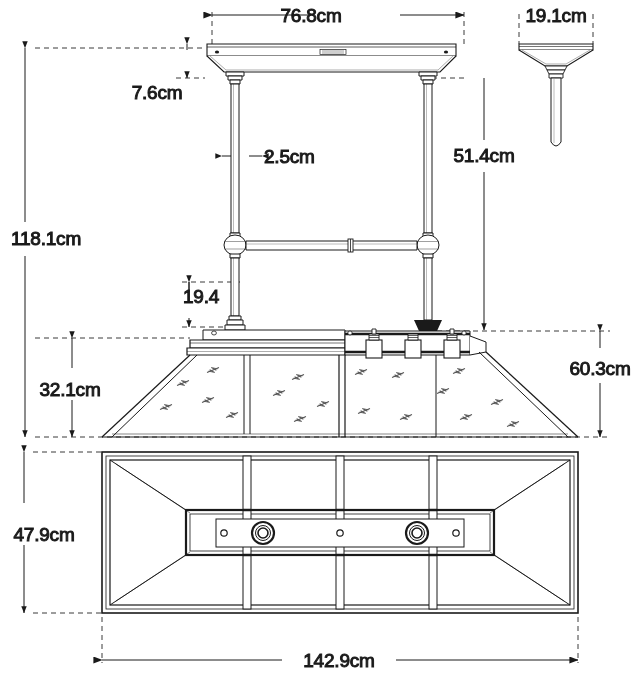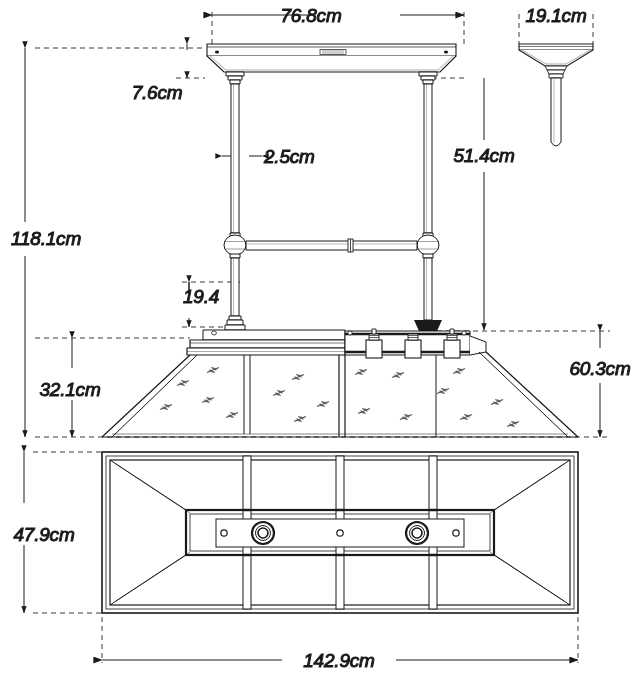--- a/index.html
+++ b/index.html
@@ -2,21 +2,21 @@
 <html><head>
 <meta charset="utf-8">
 <style>
   html,body{margin:0;padding:0;background:#ffffff;}
   body{
     width:634px;height:680px;
     font-family:"Liberation Sans","DejaVu Sans",sans-serif;
     color:#1a1a1a;
     overflow:hidden;
   }
-  #stage{position:relative;width:634px;height:680px;font-style:italic;}
+  #stage{position:relative;width:634px;height:680px;}
   svg#dwg{position:absolute;left:0;top:0;width:634px;height:680px;display:block;}
   .dimtext{
     font-family:"Liberation Sans","DejaVu Sans",sans-serif;
     font-size:19px;
     fill:#1a1a1a;
     letter-spacing:-0.2px;
   }
 </style>
 </head>
 <body>

